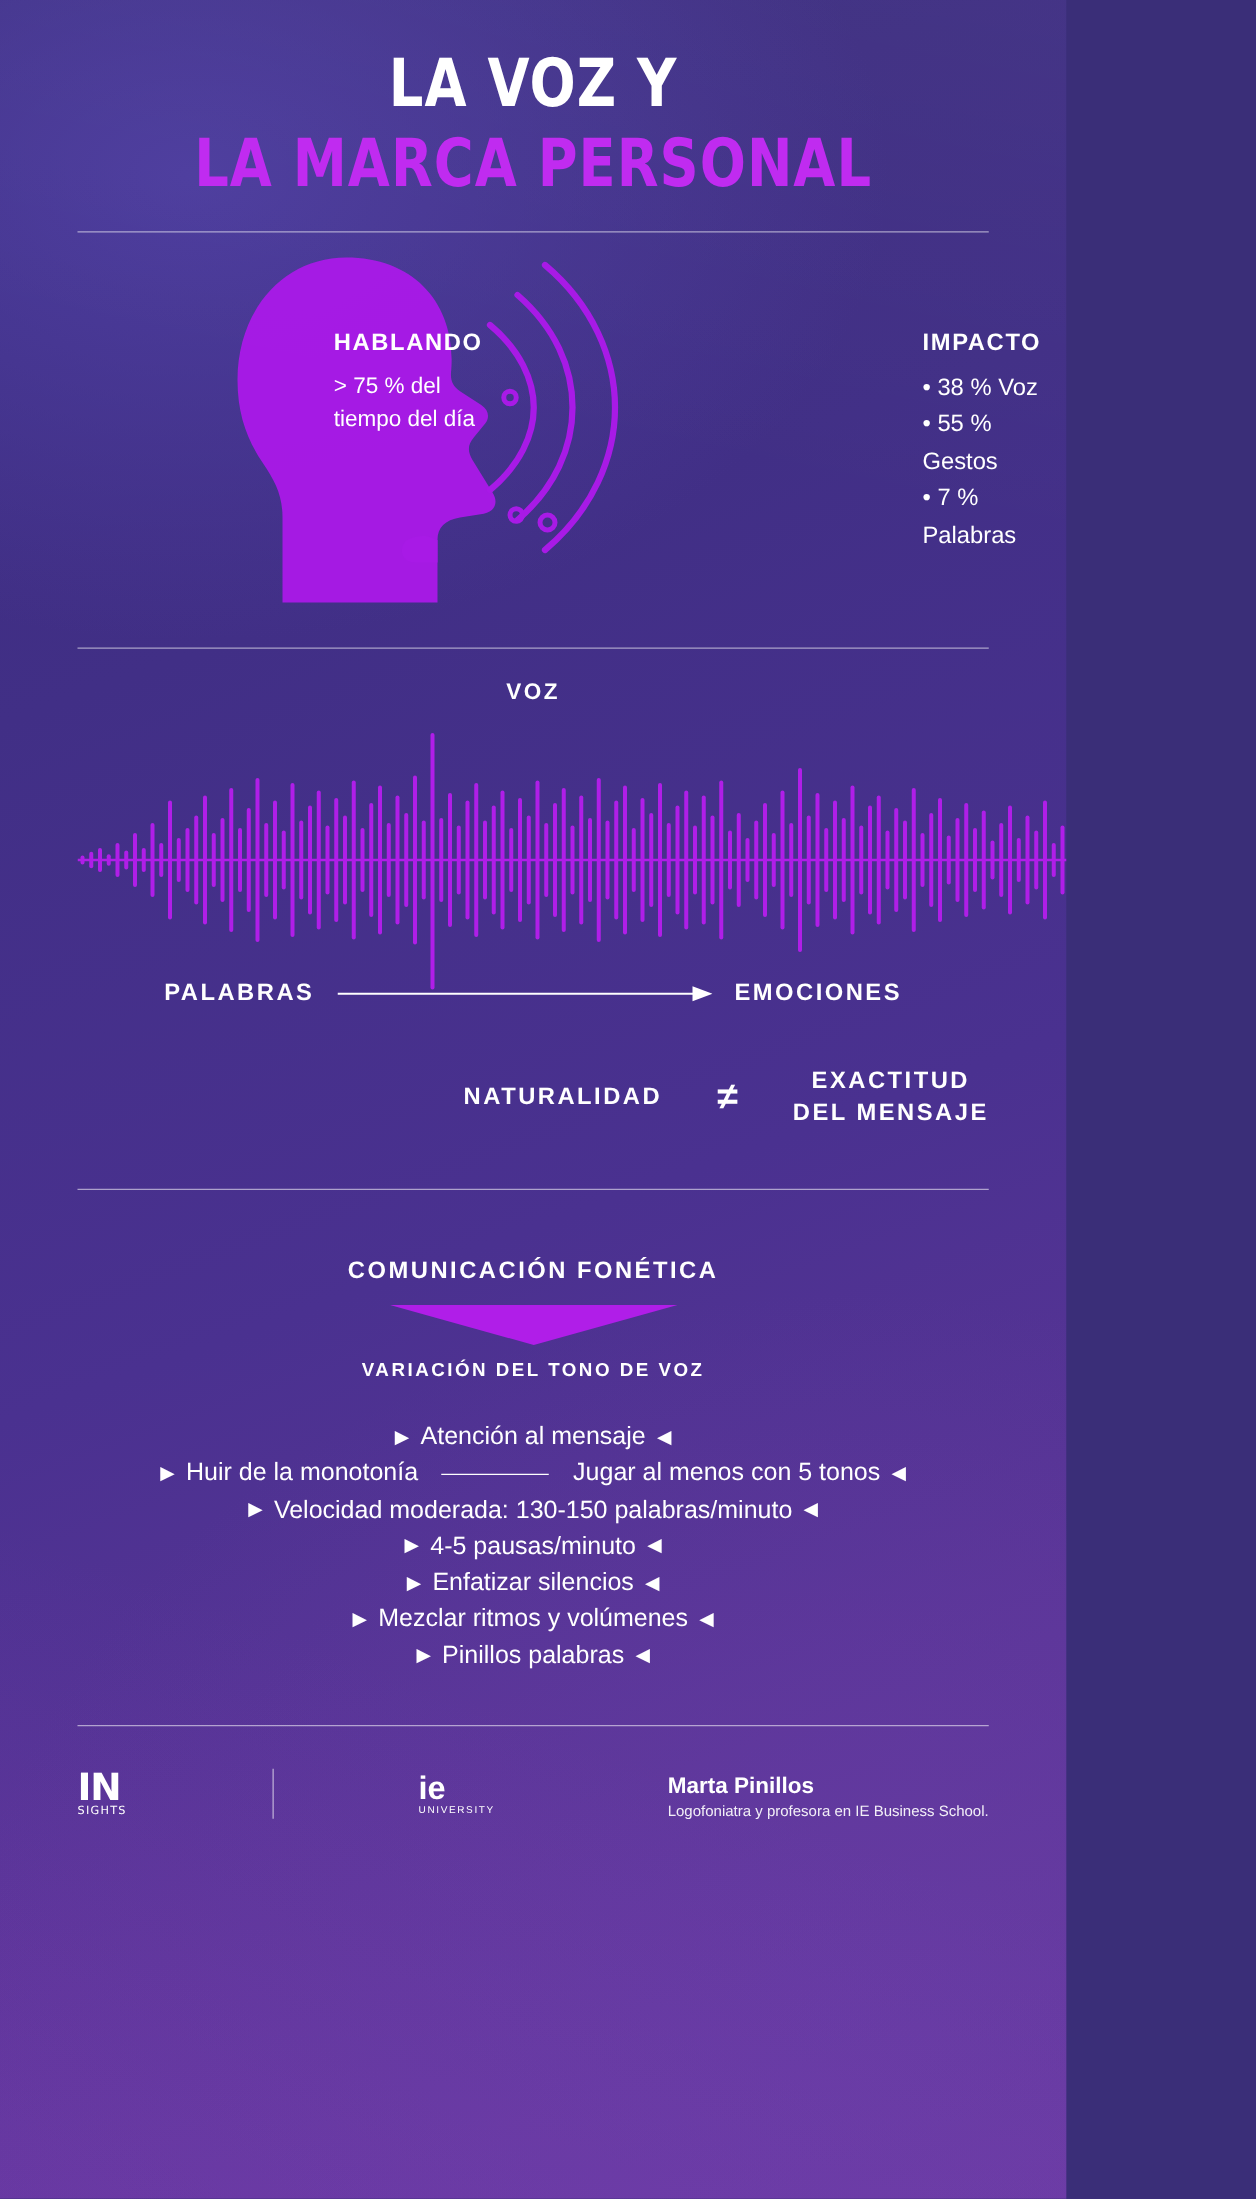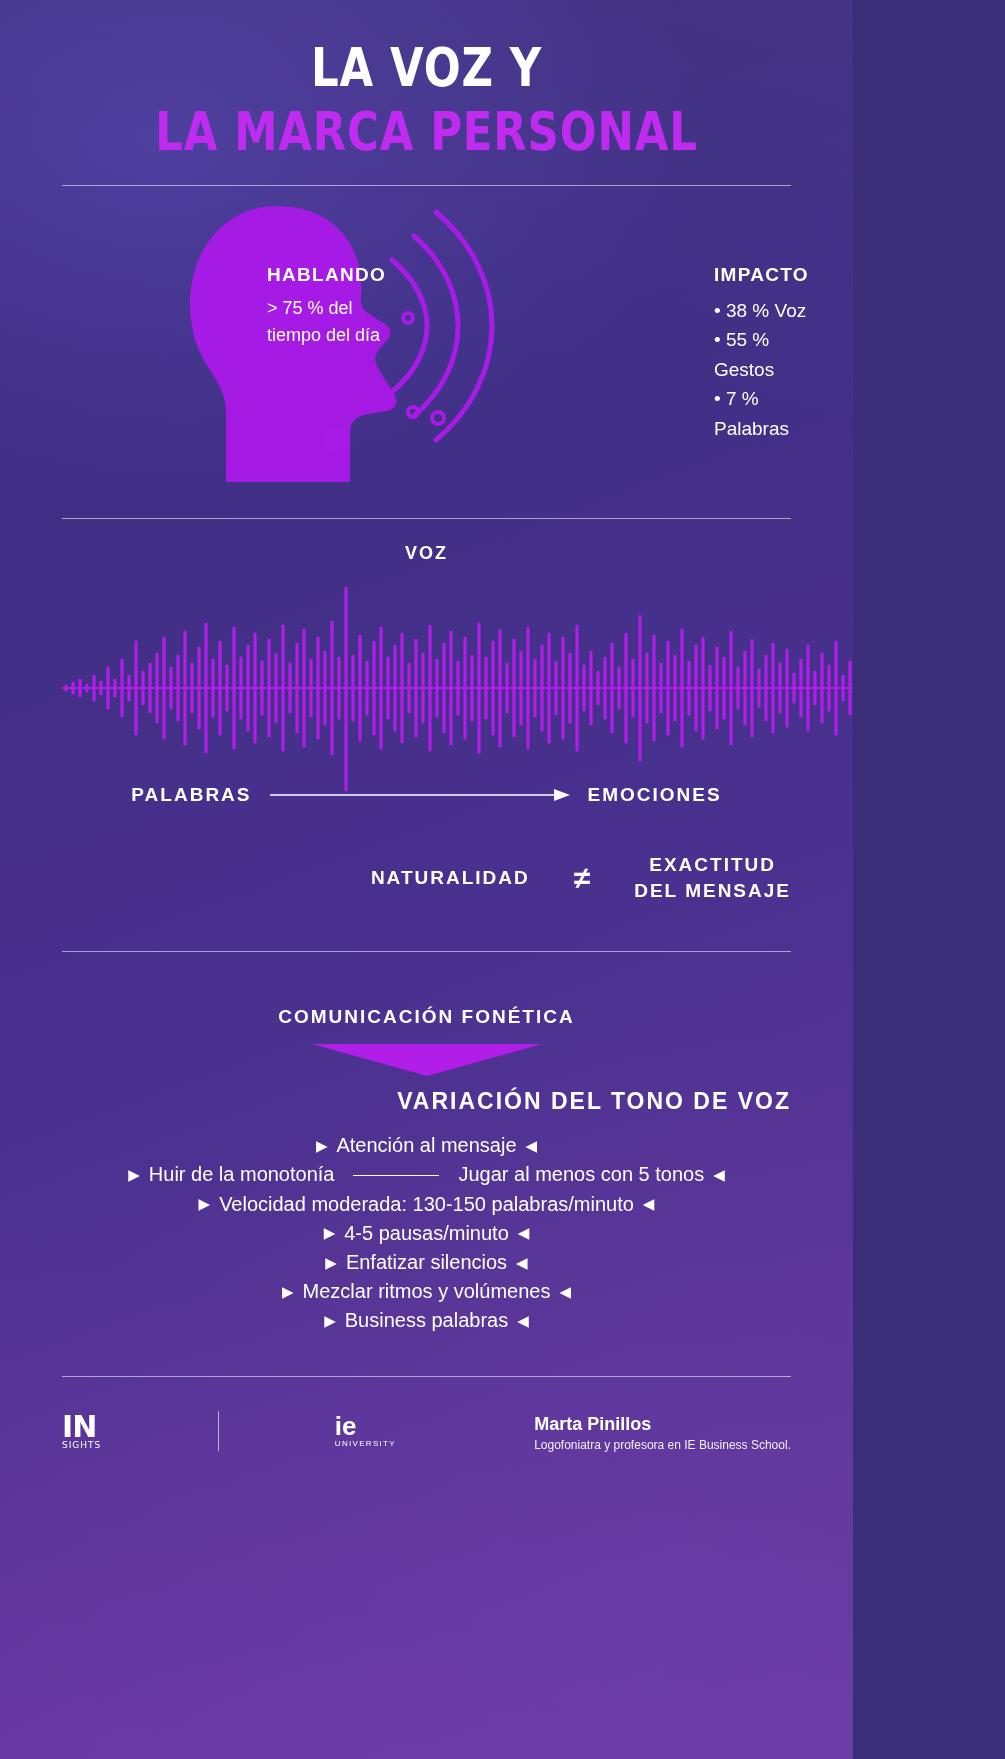--- a/index.html
+++ b/index.html
@@ -76,21 +76,21 @@
     width:210px;
     text-align:left;
     color:#ffffff;
   }
   .head-text .lbl {
     font-weight:bold; font-size:19px; letter-spacing:1.3px;
     margin-bottom:9px;
   }
   .head-text .ln { font-size:18px; line-height:1.5; }
   .impact {
-    position:absolute; left:652px; top:78px;
+    position:absolute; left:676px; top:78px;
     color:#ffffff;
   }
   .impact .lbl {
     font-weight:bold; font-size:19px; letter-spacing:1.3px;
     margin-bottom:10px;
   }
   .impact li {
     list-style:none;
     font-size:19px;
     line-height:1.55;
@@ -122,23 +122,22 @@
   .nat-row .w2 { font-weight:bold; font-size:19px; letter-spacing:2px; text-align:center; line-height:1.35; }
 
   
   .sec3 { padding-top:22px; text-align:center; }
   .fon-title {
     color:#fff; font-weight:bold; font-size:19px; letter-spacing:2px;
     margin-top:32px;
   }
   .chev { margin:14px auto 12px; width:230px; height:34px; display:block; }
   .var-title {
-    color:#fff; font-weight:bold; font-size:23px; letter-spacing:2px;
-    margin-bottom:16px;
-    text-align:right;
+    color:#fff; font-weight:bold; font-size:15px; letter-spacing:2px;
+    margin-bottom:30px;
   }
   .bullets { color:#fff; }
   .bullets .b {
     font-size:20px;
     line-height:1.46;
     display:flex; align-items:center; justify-content:center; gap:9px;
   }
   .bullets .b .tri { color:#ffffff; font-size:15px; }
   .dash { display:inline-block; width:86px; height:1px; background:#ffffff; margin:0 10px; vertical-align:middle; }
 
@@ -410,21 +409,21 @@
         </div>
 
         <div class="b">
           <span class="tri">▶</span>
           <span>Mezclar ritmos y volúmenes</span>
           <span class="tri">◀</span>
         </div>
 
         <div class="b">
           <span class="tri">▶</span>
-          <span>Business palabras</span>
+          <span>Pinillos palabras</span>
           <span class="tri">◀</span>
         </div>
 
       </div>
     </div>
 
     <div class="foot-rule"></div>
 
     <div class="footer">
       <div class="logo-in">

